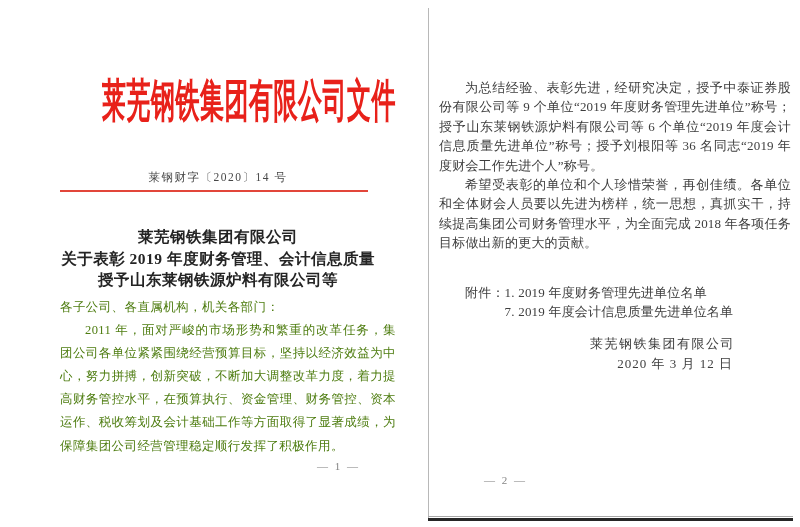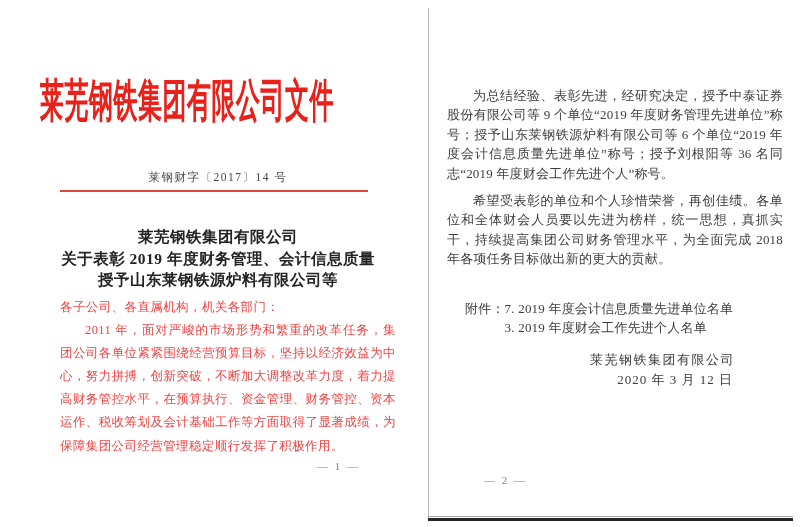--- a/index.html
+++ b/index.html
@@ -15,21 +15,21 @@
 
   
   .page1 {
     position: absolute;
     left: 40px; top: 0; width: 356px; height: 527px;
     background: #ffffff;
   }
   .letterhead {
     position: absolute;
     top: 89px; left: 0; right: 0;
-    text-align: left;
+    text-align: right;
     white-space: nowrap;
   }
   .letterhead span {
     display: inline-block;
     font-size: 24px;
     line-height: 24px;
     font-weight: bold;
     color: #e8211a;
     letter-spacing: 0.5px;
     transform: scaleY(1.9);
@@ -59,21 +59,21 @@
     line-height: 21.5px;
     letter-spacing: 0.5px;
   }
   .p1-body {
     position: absolute;
     top: 296px; left: 20px;
     width: 336px;
     font-size: 12.5px;
     line-height: 23.1px;
     text-align: justify;
-    color: #ef4444;
+    color: #4d7c0f;
     letter-spacing: 0.4px;
   }
   .p1-body p { margin: 0; }
   .p1-body .indent { text-indent: 2em; }
   .pagenum {
     position: absolute;
     font-size: 11px;
     color: #848484;
     letter-spacing: 2px;
     white-space: nowrap;
@@ -93,21 +93,21 @@
     position: absolute;
     left: 10px; top: 0;
     width: 352px;
     padding-top: 70px;
     font-size: 13px;
     line-height: 19.4px;
     text-align: justify;
     color: #3d3d3d;
     letter-spacing: 0.2px;
   }
-  .p2-content p { margin: 8px; }
+  .p2-content p { margin: 0; }
   .p2-content .indent { text-indent: 2em; }
   .attachments {
     display: flex;
     margin-top: 30px;
     line-height: 19.4px;
   }
   .att-label { white-space: nowrap; margin-left: 2em; }
   .att-items div { white-space: nowrap; }
   .signature {
     margin-top: 13px;
@@ -133,21 +133,21 @@
 </head>
 <body>
 
 <div class="canvas">
 
   <section class="page1">
     <div class="letterhead">
       <span>莱芜钢铁集团有限公司文件</span>
     </div>
 
-    <div class="doc-number">莱钢财字〔2017〕14 号</div>
+    <div class="doc-number">莱钢财字〔2020〕14 号</div>
 
     <div class="red-rule"></div>
 
     <div class="doc-heading">
       <div>莱芜钢铁集团有限公司</div>
       <div>关于表彰 2019 年度财务管理、会计信息质量</div>
       <div>授予山东莱钢铁源炉料有限公司等</div>
     </div>
 
     <div class="p1-body">
@@ -159,22 +159,22 @@
   </section>
 
   <section class="page2">
     <div class="p2-content">
       <p class="indent">为总结经验、表彰先进，经研究决定，授予中泰证券股份有限公司等 9 个单位“2019 年度财务管理先进单位”称号；授予山东莱钢铁源炉料有限公司等 6 个单位“2019 年度会计信息质量先进单位”称号；授予刘根阳等 36 名同志“2019 年度财会工作先进个人”称号。</p>
       <p class="indent">希望受表彰的单位和个人珍惜荣誉，再创佳绩。各单位和全体财会人员要以先进为榜样，统一思想，真抓实干，持续提高集团公司财务管理水平，为全面完成 2018 年各项任务目标做出新的更大的贡献。</p>
 
       <div class="attachments">
         <span class="att-label">附件：</span>
         <div class="att-items">
+          <div>1. 2019 年度财务管理先进单位名单</div>
           <div>7. 2019 年度会计信息质量先进单位名单</div>
-          <div>3. 2019 年度财会工作先进个人名单</div>
         </div>
       </div>
 
       <div class="signature">
         <div class="sig-org">莱芜钢铁集团有限公司</div>
         <div class="sig-date">2020 年 3 月 12 日</div>
       </div>
     </div>
 
     <div class="pagenum pn2">— 2 —</div>

